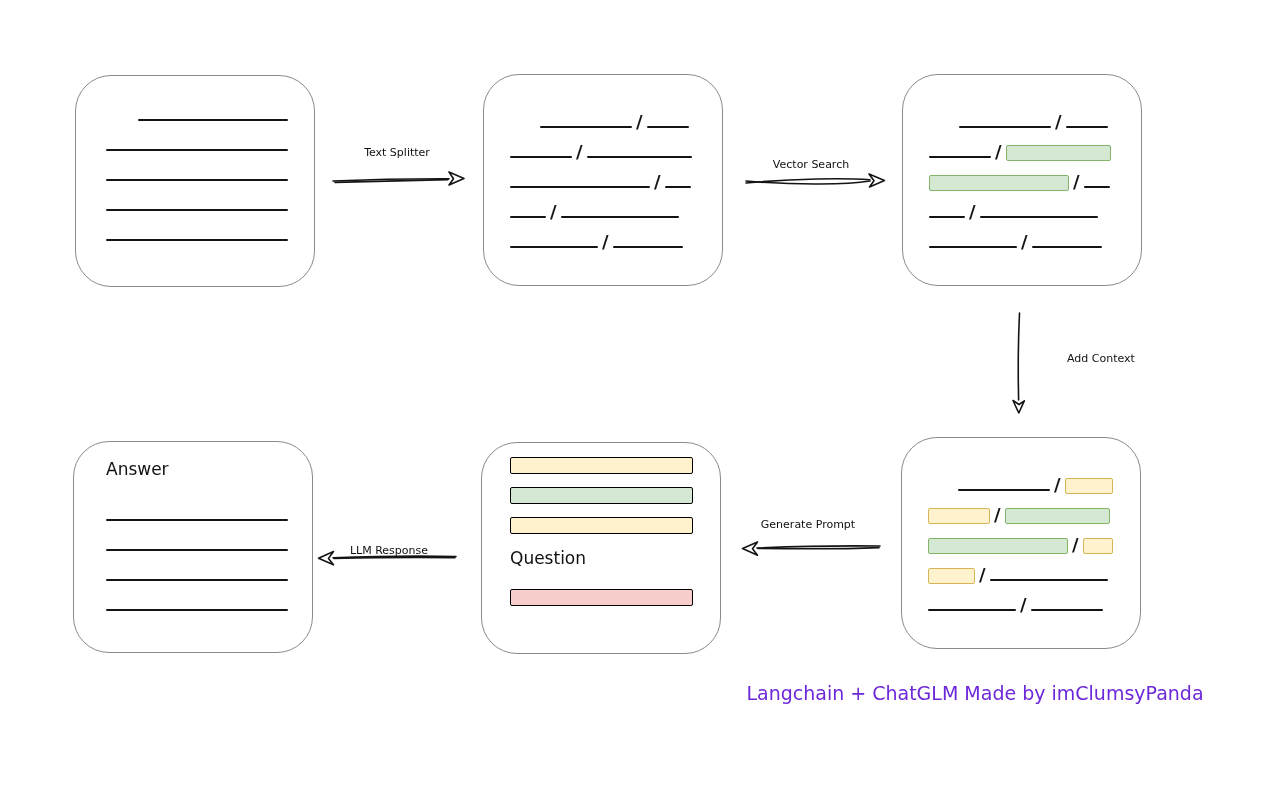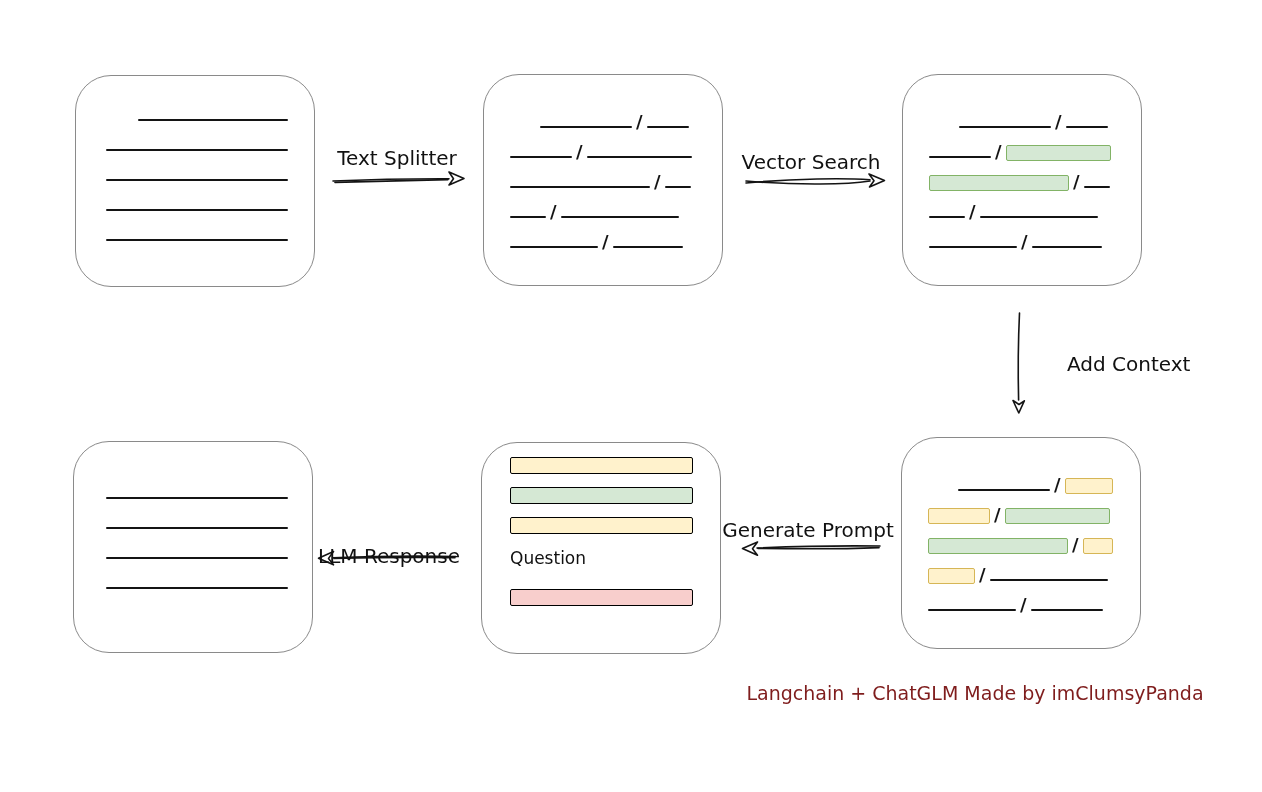--- a/index.html
+++ b/index.html
@@ -22,24 +22,24 @@
   .bar-green{background:var(--green-fill);border-color:var(--green-border);}
   .bar-yellow{background:var(--yellow-fill);border-color:var(--yellow-border);}
   .bar-red{background:var(--red-fill);border-color:var(--red-border);}
 
   .box-heading{font-size:17px;color:#111;line-height:22px;margin:0 0 17px;}
   .fullbar{height:17px;width:183px;border:1.4px solid;border-radius:2px;
            margin-bottom:13px;box-sizing:border-box;}
   .answer-lines{margin-top:39px;}
   .aline{height:2px;background:#141414;border-radius:1px;margin-bottom:28px;}
 
-  .arrow-label{position:absolute;font-size:20px;color:#111;transform:translateX(-50%);
+  .arrow-label{position:absolute;font-size:11px;color:#111;transform:translateX(-50%);
                white-space:nowrap;}
   .arrow-label.left-anchored{transform:none;margin-left:32px;}
-  .caption{position:absolute;font-size:19px;color:#7f1d1d;transform:translateX(-50%);
+  .caption{position:absolute;font-size:19px;color:#6d28d9;transform:translateX(-50%);
            white-space:nowrap;}
   svg.arrows{position:absolute;left:0;top:0;pointer-events:none;}
   svg.arrows path{stroke:#141414;stroke-width:1.6;fill:none;stroke-linecap:round;stroke-linejoin:round;}
   svg.arrows path.head{fill:#ffffff;}
 </style>
 </head>
 <body>
 
 <div class="canvas">
 
@@ -162,20 +162,21 @@
         <div class="fullbar bar-yellow"></div>
         <div class="fullbar bar-green"></div>
         <div class="fullbar bar-yellow"></div>
         <div class="box-heading" style="margin-bottom: 20px;">Question</div>
         <div class="fullbar bar-red"></div>
       </div>
   </div>
 
   <div class="box" style="left:73px;top:441px;">
     <div class="box-content content-answer">
+        <div class="box-heading">Answer</div>
         <div class="answer-lines">
           <div class="aline"></div>
           <div class="aline"></div>
           <div class="aline"></div>
           <div class="aline"></div>
         </div>
       </div>
   </div>
 
   <svg class="arrows" width="1262" height="792" viewBox="0 0 1262 792">
@@ -199,20 +200,20 @@
       <path class="head" d="M757.5 542 L742.5 548.6 L757.5 555.2 L752.5 548.8 Z"></path>
     </g>
     <g>
       <path d="M456 556.5 C 415 555.6 370 556.4 333 557.8"></path>
       <path d="M455 557.8 C 418 557.2 374 557.6 334 558.4"></path>
       <path class="head" d="M333.5 551.5 L318.5 558.2 L333.5 564.8 L328.5 558.4 Z"></path>
     </g>
   </svg>
 
   <div class="arrow-label" style="left:397px;top:146px;">Text Splitter</div>
-  <div class="arrow-label" style="left:811px;top:150px;">Vector Search</div>
+  <div class="arrow-label" style="left:811px;top:158px;">Vector Search</div>
   <div class="arrow-label left-anchored" style="left:1035px;top:352px;">Add Context</div>
   <div class="arrow-label" style="left:808px;top:518px;">Generate Prompt</div>
   <div class="arrow-label" style="left:389px;top:544px;">LLM Response</div>
 
   <div class="caption" style="left:975px;top:682px;">Langchain + ChatGLM Made by imClumsyPanda</div>
 
 </div>
 
 </body></html>

